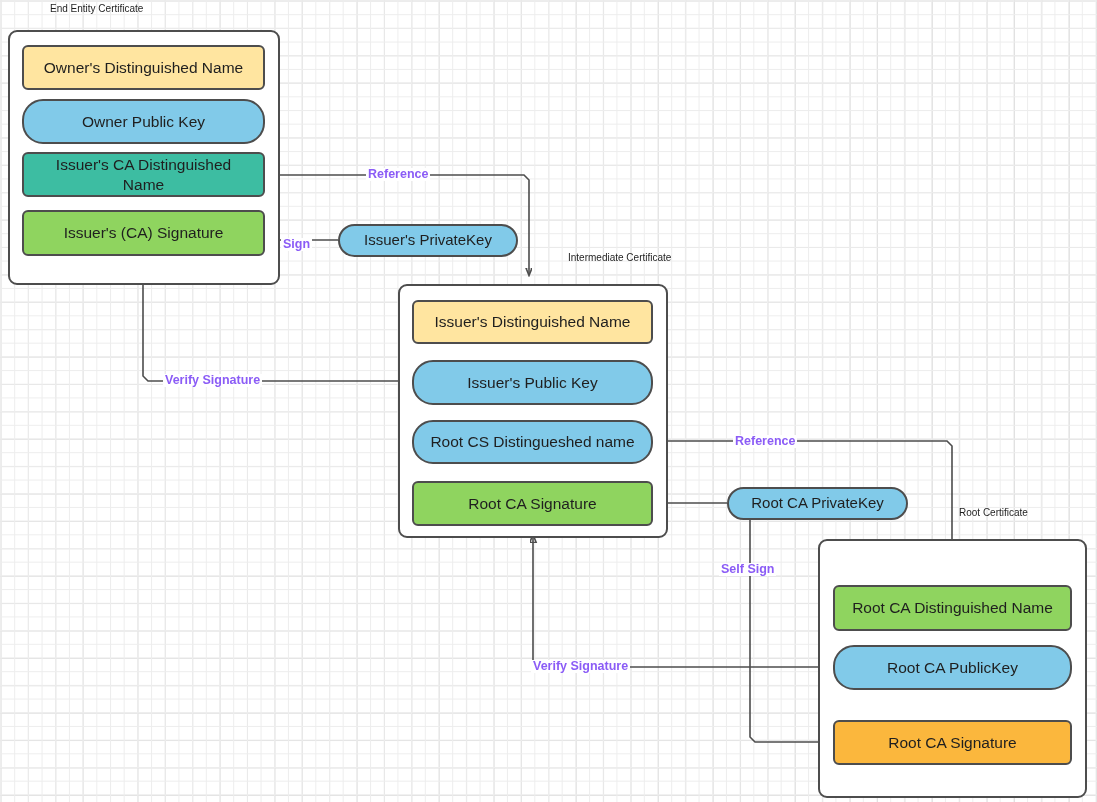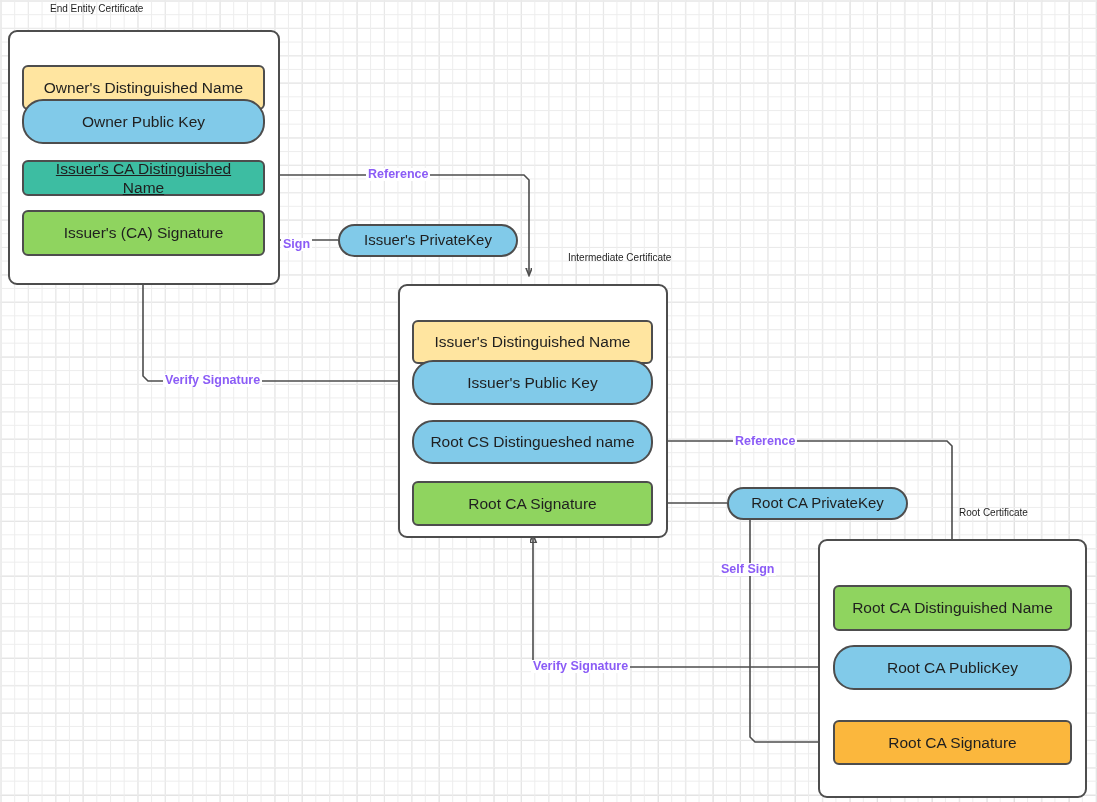--- a/index.html
+++ b/index.html
@@ -41,21 +41,21 @@
     display: flex;
     align-items: center;
     justify-content: center;
     text-align: center;
     color: #1f1f1f;
     font-size: 15.5px;
     line-height: 1.25;
     padding: 0 6px;
     white-space: pre-line;
   }
-  .c-yellow { background: #ffe5a0; margin-top: 20px; }
+  .c-yellow { background: #ffe5a0; }
   .c-blue   { background: #81cae9; border-radius: 21px; }
   .c-teal   { background: #3dbda2; }
   .c-green  { background: #8fd45f; }
   .c-orange { background: #fbb73d; }
 
   
   .cert-title {
     position: absolute;
     font-size: 10px;
     color: #1f1f1f;
@@ -117,21 +117,21 @@
   </svg>
 
   <div class="cert-title" style="left:50px; top:3px;">End Entity Certificate</div>
 
   <div class="cert-box" style="left:8px; top:30px; width:272px; height:255px;"></div>
 
   <div class="chip c-yellow" style="left:22px; top:45px; width:243px; height:45px;">Owner's Distinguished Name</div>
 
   <div class="chip c-blue" style="left:22px; top:99px; width:243px; height:45px;">Owner Public  Key</div>
 
-  <div class="chip c-teal" style="left:22px; top:160px; width:243px; height:36px;text-decoration:underline;">Issuer's CA Distinguished
+  <div class="chip c-teal" style="left:22px; top:152px; width:243px; height:45px;">Issuer's CA Distinguished
 Name</div>
 
   <div class="chip c-green" style="left:22px; top:210px; width:243px; height:46px;">Issuer's (CA) Signature</div>
 
   <div class="chip c-blue" style="left:338px; top:224px; width:180px; height:33px; font-size:15px;">Issuer's PrivateKey</div>
 
   <div class="cert-title" style="left:568px; top:252px;">Intermediate Certificate</div>
 
   <div class="cert-box" style="left:398px; top:284px; width:270px; height:254px;"></div>
 

